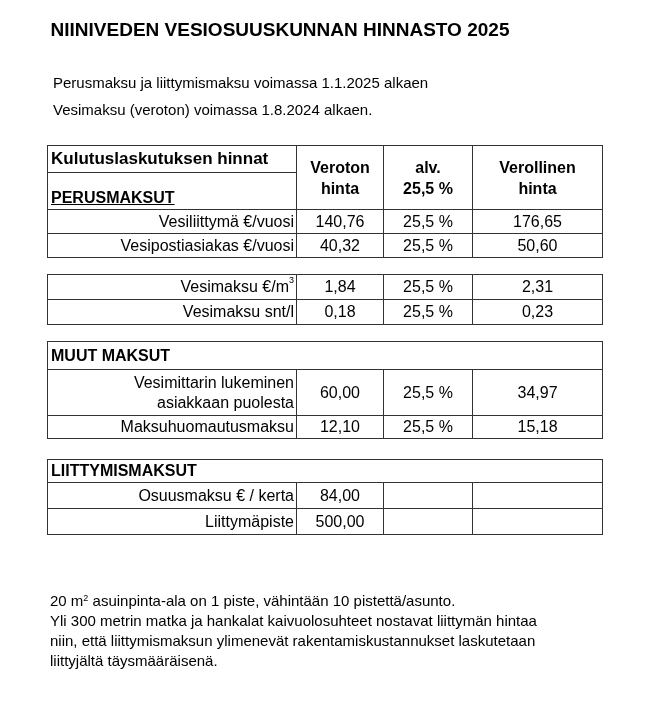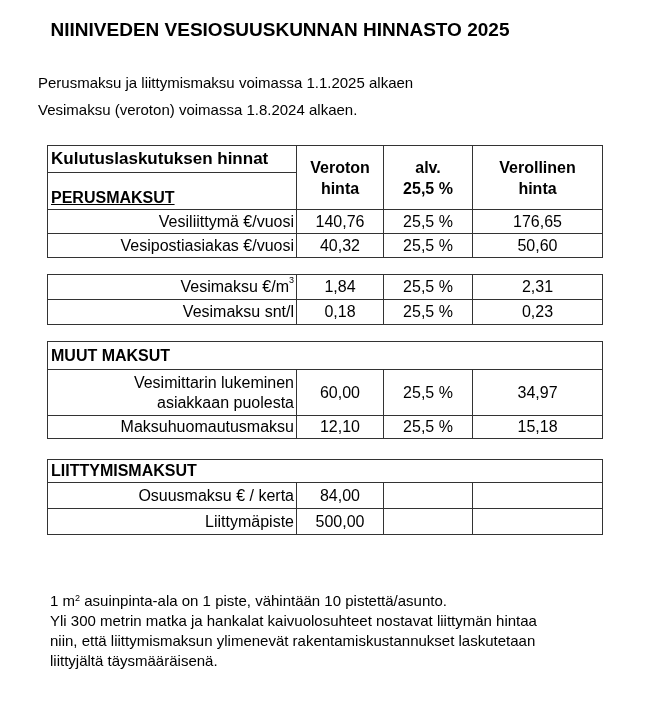--- a/index.html
+++ b/index.html
@@ -1,20 +1,20 @@
 <!DOCTYPE html>
 <html><head>
   <meta charset="utf-8">
   <style>
     html, body { margin: 0; padding: 0; background: #ffffff; }
     body { width: 653px; height: 727px; position: relative; overflow: hidden;
            font-family: "Liberation Sans", sans-serif; color: #000; }
     .title { position: absolute; left: 0; width: 560px; top: 19px; text-align: center;
              font-weight: bold; font-size: 19px; letter-spacing: 0px; }
-    .intro { position: absolute; left: 38px; font-size: 15px; }
+    .intro { position: absolute; left: 53px; font-size: 15px; }
     .intro1 { top: 74px; }
     .intro2 { top: 101px; }
     table.pt { position: absolute; left: 47px; border-collapse: collapse; table-layout: fixed;
                font-size: 16px; width: 555px; }
     table.pt td { border: 1.5px solid #333; padding: 0; margin-top: 21px; }
     col.c1 { width: 249px; } col.c2 { width: 87px; } col.c3 { width: 89px; } col.c4 { width: 130px; }
     .lbl { text-align: right; padding-right: 2px !important; }
     .num { text-align: center; }
     .sect { font-weight: bold; text-align: left; padding-left: 3px !important; }
     .hdr { font-weight: bold; text-align: center; line-height: 21px; }
@@ -146,17 +146,17 @@
   <tr style="height:26px;">
     <td class="lbl">Liittymäpiste</td>
     <td class="num">500,00</td>
     <td class="num"></td>
     <td class="num"></td>
   </tr>
 </tbody>
   </table>
 
 <div class="notes">
-  <p><span>1 m</span><sup>2</sup><span> asuinpinta-ala on 1 piste, vähintään 10 pistettä/asunto.</span></p>
+  <p><span>20 m</span><sup>2</sup><span> asuinpinta-ala on 1 piste, vähintään 10 pistettä/asunto.</span></p>
   <p>Yli 300 metrin matka ja hankalat kaivuolosuhteet nostavat liittymän hintaa</p>
   <p>niin, että liittymismaksun ylimenevät rakentamiskustannukset laskutetaan</p>
   <p>liittyjältä täysmääräisenä.</p>
 </div>
 
 </body></html>

